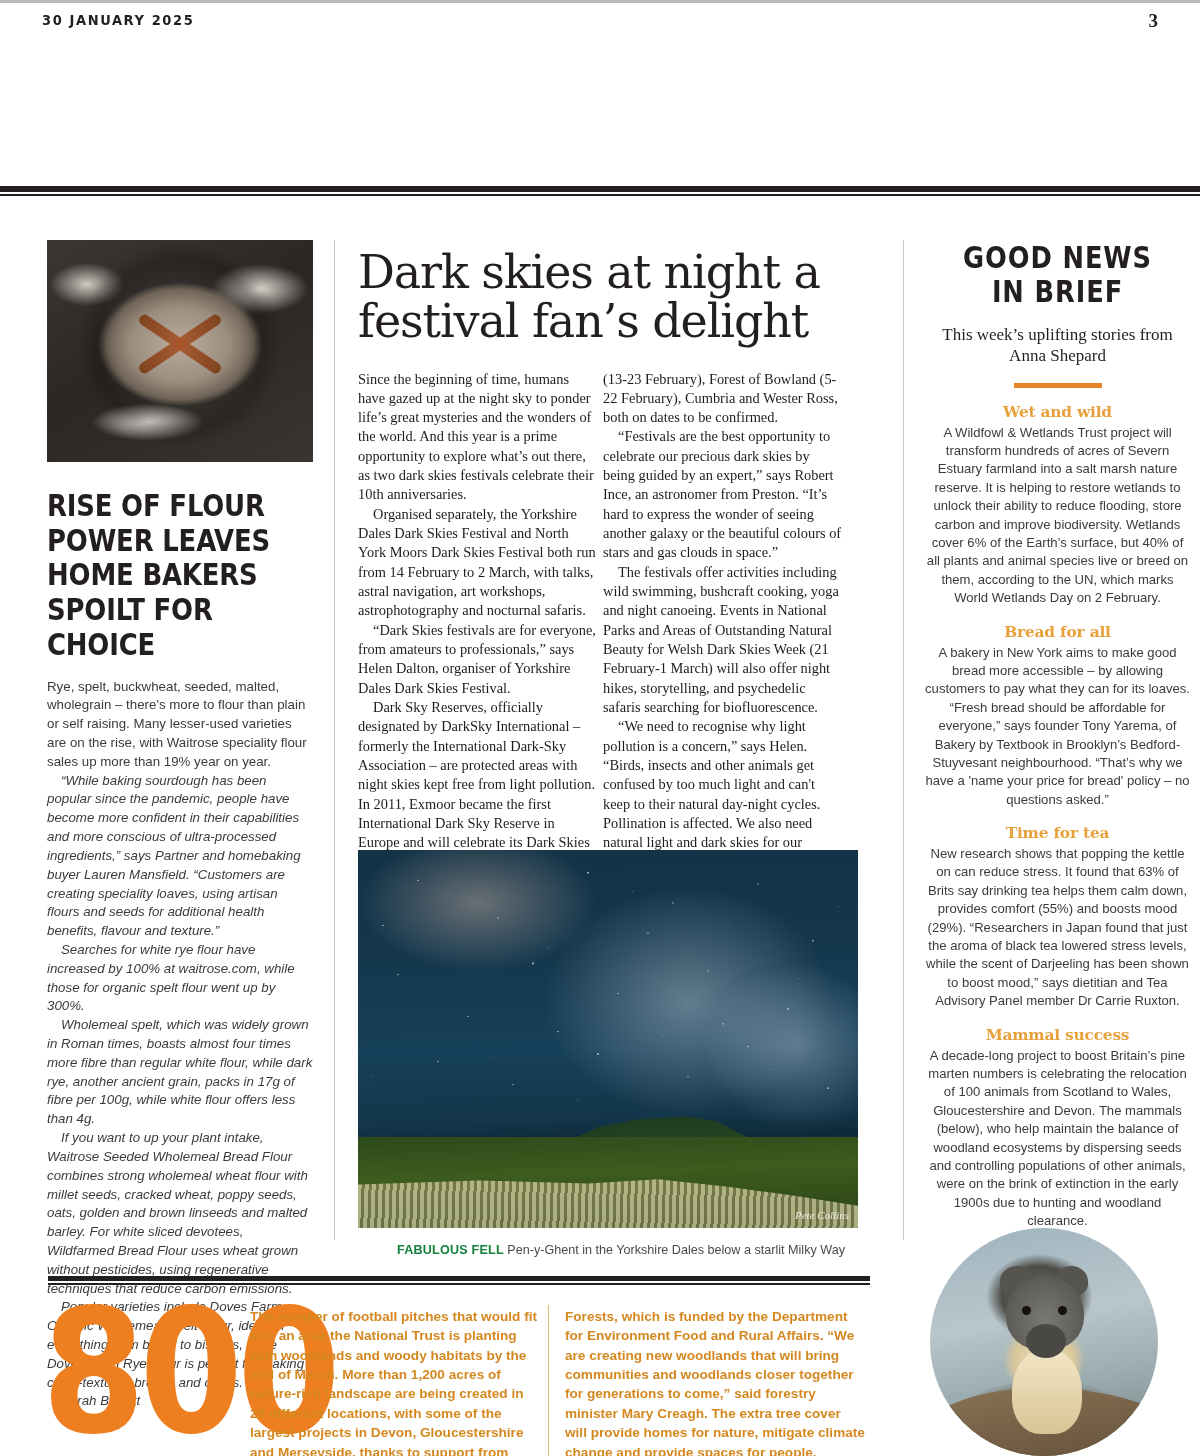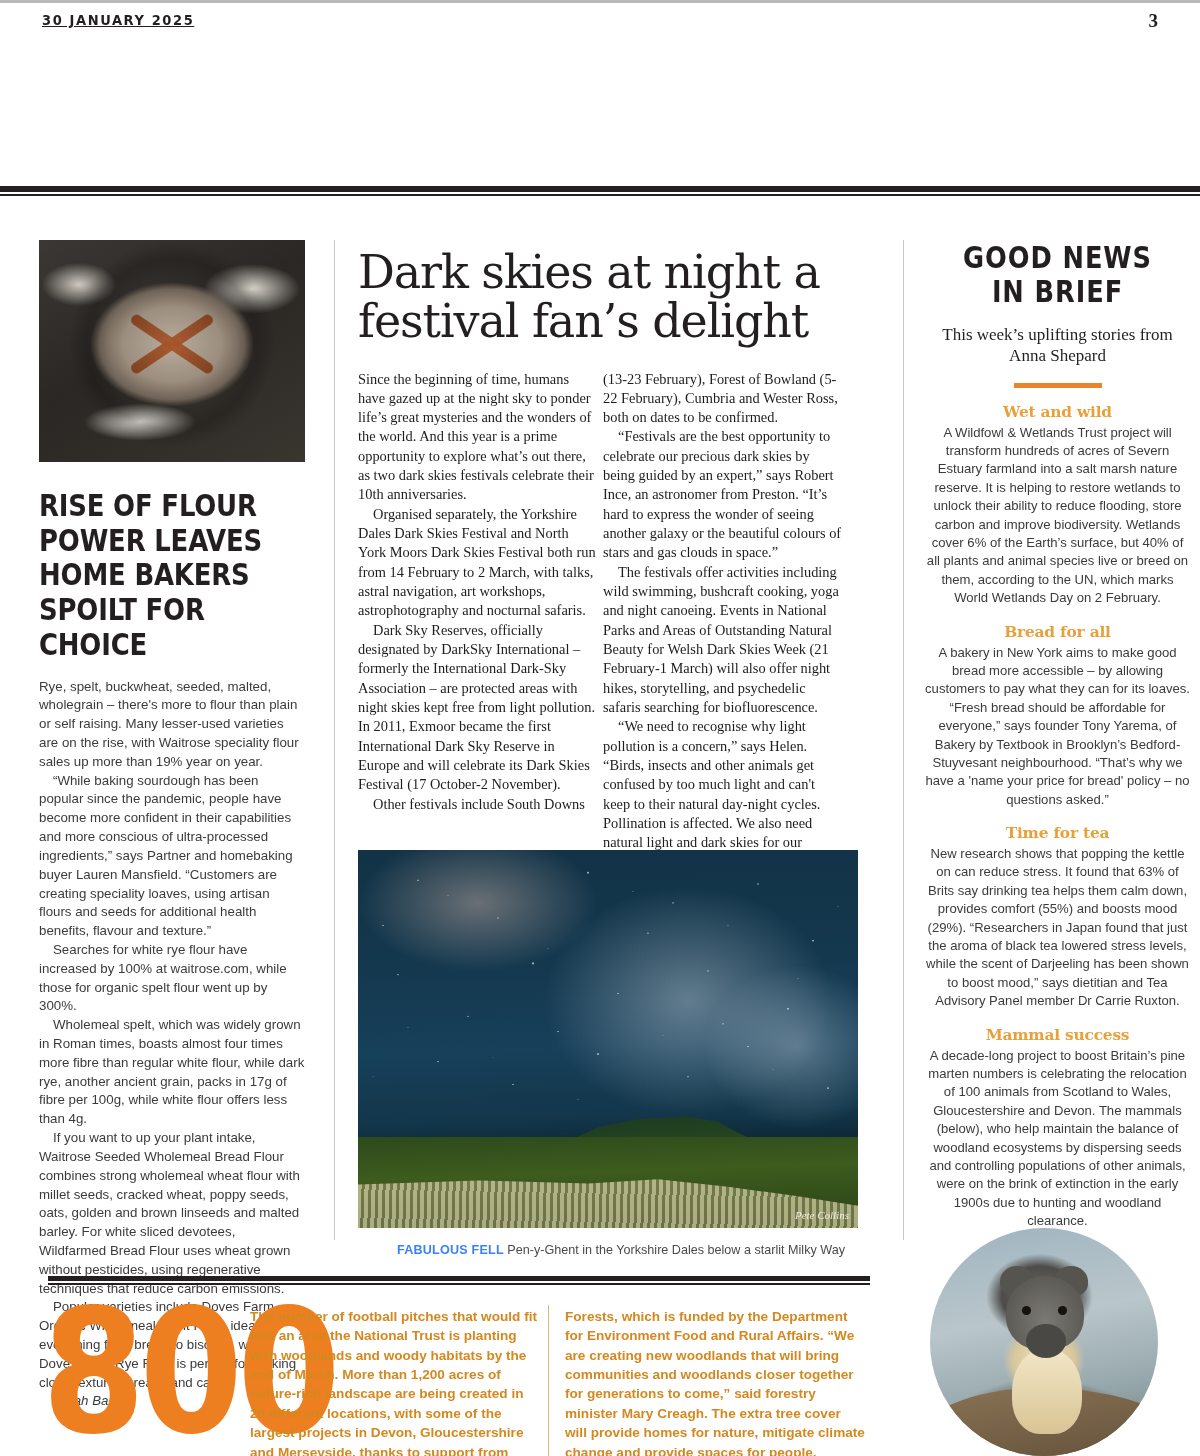--- a/index.html
+++ b/index.html
@@ -13,36 +13,35 @@
   }
   .page{position:absolute;inset:0;}
 
   
   .top-rule{position:absolute;left:0;top:0;width:1200px;height:3px;background:#b9b9b9;}
   .masthead-date{
     position:absolute;left:42px;top:12px;
     font-family:"DejaVu Sans Condensed","Liberation Sans",sans-serif;
     font-weight:700;font-size:14.5px;letter-spacing:1.6px;
     color:#231f20;
-    text-decoration:underline;
   }
   .masthead-page{
     position:absolute;right:42px;top:10px;
     font-family:"Liberation Serif",serif;
     font-weight:700;font-size:19px;color:#231f20;
   }
   .masthead-rule{
     position:absolute;left:0;top:186px;width:1200px;height:6px;background:#231f20;
   }
   .masthead-rule-thin{
     position:absolute;left:0;top:194px;width:1200px;height:2px;background:#231f20;
   }
 
   
-  .col-left{position:absolute;left:39px;top:240px;width:266px;}
+  .col-left{position:absolute;left:47px;top:240px;width:266px;}
   .col-mid{position:absolute;left:358px;top:240px;width:500px;}
   .col-right{position:absolute;left:925px;top:240px;width:265px;}
 
   .vrule{position:absolute;width:1px;background:#c9c9c9;}
   .vrule-a{left:334px;top:240px;height:1000px;}
   .vrule-b{left:903px;top:240px;height:1000px;}
 
   
   .photo-bread{
     width:266px;height:222px;
@@ -78,21 +77,21 @@
     color:#231f20;
     transform:scaleX(.93);transform-origin:left center;
   }
   .body-sans{
     font-family:"Liberation Sans",sans-serif;
     font-size:13.3px;line-height:1.415;
     color:#3b3b3b;
     text-align:left;
   }
   .body-sans p{margin:0;}
-  .body-sans p + p{text-indent:14px;}
+  .body-sans p + p{text-indent:14px;font-style:italic;}
   .byline-ital{font-style:italic;}
 
   
   .headline-main{
     font-family:"DejaVu Serif","Liberation Serif",serif;
     font-weight:400;
     font-size:46px;line-height:1.06;
     letter-spacing:-1.1px;
     color:#231f20;
     margin:8px 0 0 0;
@@ -184,21 +183,21 @@
   .photo-credit-sig{
     position:absolute;right:9px;bottom:7px;
     font-family:"Liberation Serif",serif;font-style:italic;
     font-size:11px;color:rgba(255,255,255,.82);
   }
   .caption{
     position:absolute;left:0;top:1002px;width:500px;
     font-family:"Liberation Sans",sans-serif;
     font-size:12.6px;line-height:1.35;color:#4a4a4a;
   }
-  .caption b{color:#3b82f6;letter-spacing:.2px;padding-left:39px;}
+  .caption b{color:#15803d;letter-spacing:.2px;padding-left:39px;}
 
   
   .gn-title{
     font-family:"DejaVu Sans Condensed","Liberation Sans",sans-serif;
     font-weight:700;font-size:31px;line-height:1.1;
     letter-spacing:1px;text-align:center;text-transform:uppercase;
     color:#231f20;margin:0;
     transform:scaleX(.92);
   }
   .gn-sub{
@@ -307,20 +306,21 @@
     </div>
   </div>
 
   <div class="col-mid">
     <h1 class="headline-main">Dark skies at night a festival fan’s delight</h1>
 
     <div class="mid-cols">
       <div class="c body-serif">
         <p>Since the beginning of time, humans have gazed up at the night sky to ponder life’s great mysteries and the wonders of the world. And this year is a prime opportunity to explore what’s out there, as two dark skies festivals celebrate their 10th anniversaries.</p>
         <p>Organised separately,  the Yorkshire Dales Dark Skies Festival and North York Moors Dark Skies Festival both run from 14 February to 2 March, with talks, astral navigation, art workshops, astrophotography and nocturnal safaris.</p>
+        <p>“Dark Skies festivals are for everyone, from amateurs to professionals,” says Helen Dalton, organiser of Yorkshire Dales Dark Skies Festival.</p>
         <p>Dark Sky Reserves, officially designated by DarkSky International – formerly the International Dark-Sky Association – are protected areas with night skies kept free from light pollution. In 2011, Exmoor became the first International Dark Sky Reserve in Europe and will celebrate its Dark Skies Festival (17 October-2 November).</p>
         <p>Other festivals include South Downs</p>
       </div>
       <div class="c body-serif">
         <p>(13-23 February), Forest of Bowland (5-22 February), Cumbria and Wester Ross, both on dates to be confirmed.</p>
         <p>“Festivals are the best opportunity to celebrate our precious dark skies by being guided by an expert,” says Robert Ince, an astronomer from Preston. “It’s hard to express the wonder of seeing another galaxy or the beautiful colours of stars and gas clouds in space.”</p>
         <p>The festivals offer activities including wild swimming, bushcraft cooking, yoga and night canoeing. Events in National Parks and Areas of Outstanding Natural Beauty for Welsh Dark Skies Week (21 February-1 March) will also offer night hikes, storytelling, and psychedelic safaris searching for biofluorescence.</p>
         <p><span>“We need to recognise why light pollution is a concern,” says Helen. “Birds, insects and other animals get confused by too much light and can't keep to their natural day-night cycles. Pollination is affected. We also need natural light and dark skies for our wellbeing.” See darkskiesnationalparks.org.uk for more information. </span><span class="credit">Graeme Green</span></p>
       </div>
     </div>

